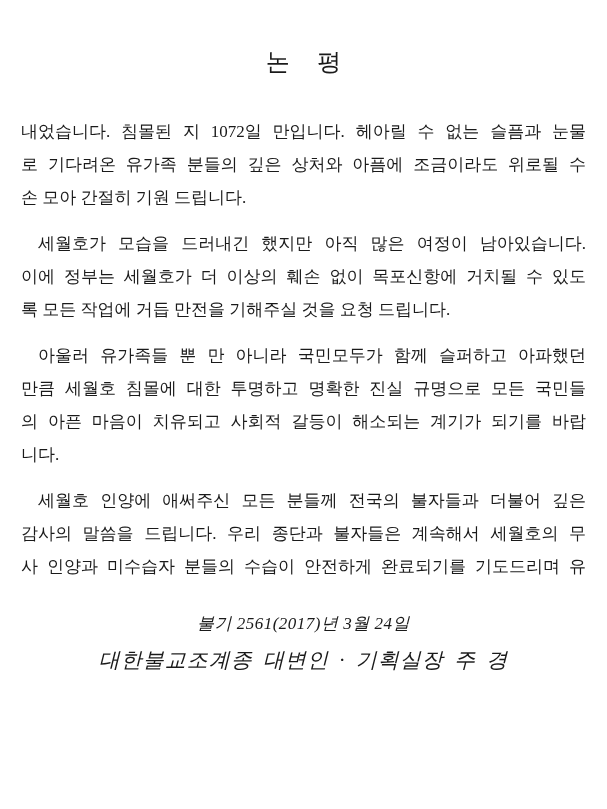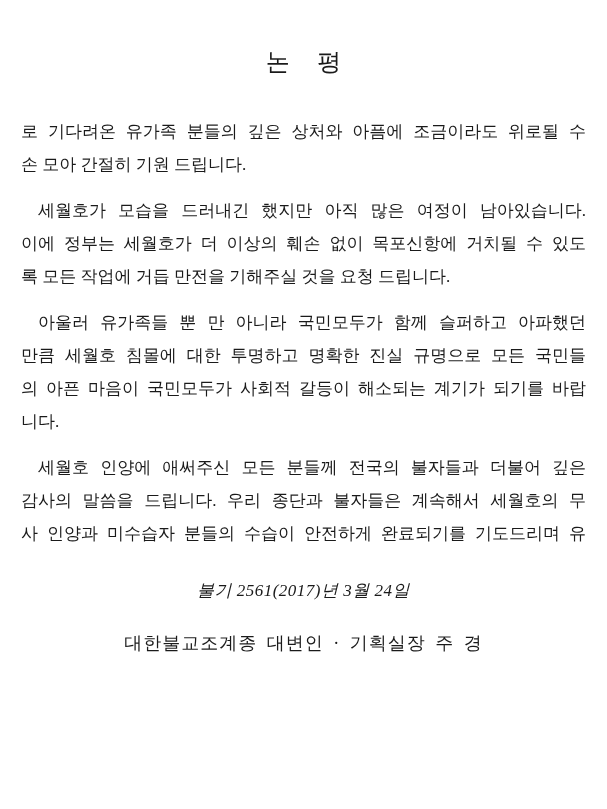--- a/index.html
+++ b/index.html
@@ -41,48 +41,50 @@
     margin-top: 26px;
     text-align: center;
   }
   .date {
     font-size: 17px;
     line-height: 30px;
     letter-spacing: 0.5px;
     font-style: italic;
   }
   .signature {
-    margin-top: 20px;
-    font-size: 18px;
+    margin-top: 4px;
+    font-size: 21px;
     line-height: 34px;
     letter-spacing: 1px;
     word-spacing: 4px;
+    font-style: italic;
   }
 </style>
 </head>
 <body>
 
 <div class="page">
   <h1 class="title">논 평</h1>
 
   <div class="doc-body">
 
   <div class="para">
+        <div class="line">내었습니다. 침몰된 지 1072일 만입니다. 헤아릴 수 없는 슬픔과 눈물</div>
         <div class="line">로 기다려온 유가족 분들의 깊은 상처와 아픔에 조금이라도 위로될 수</div>
         <div class="line last">손 모아 간절히 기원 드립니다.</div>
       </div>
       <div class="para">
         <div class="line first">세월호가 모습을 드러내긴 했지만 아직 많은 여정이 남아있습니다.</div>
         <div class="line">이에 정부는 세월호가 더 이상의 훼손 없이 목포신항에 거치될 수 있도</div>
         <div class="line last">록 모든 작업에 거듭 만전을 기해주실 것을 요청 드립니다.</div>
       </div>
       <div class="para">
         <div class="line first">아울러 유가족들 뿐 만 아니라 국민모두가 함께 슬퍼하고 아파했던</div>
         <div class="line">만큼 세월호 침몰에 대한 투명하고 명확한 진실 규명으로 모든 국민들</div>
-        <div class="line">의 아픈 마음이 국민모두가 사회적 갈등이 해소되는 계기가 되기를 바랍</div>
+        <div class="line">의 아픈 마음이 치유되고 사회적 갈등이 해소되는 계기가 되기를 바랍</div>
         <div class="line last">니다.</div>
       </div>
       <div class="para">
         <div class="line first">세월호 인양에 애써주신 모든 분들께 전국의 불자들과 더불어 깊은</div>
         <div class="line">감사의 말씀을 드립니다. 우리 종단과 불자들은 계속해서 세월호의 무</div>
         <div class="line">사 인양과 미수습자 분들의 수습이 안전하게 완료되기를 기도드리며 유</div>
       </div>
     </div>
 
   <div class="footer">

